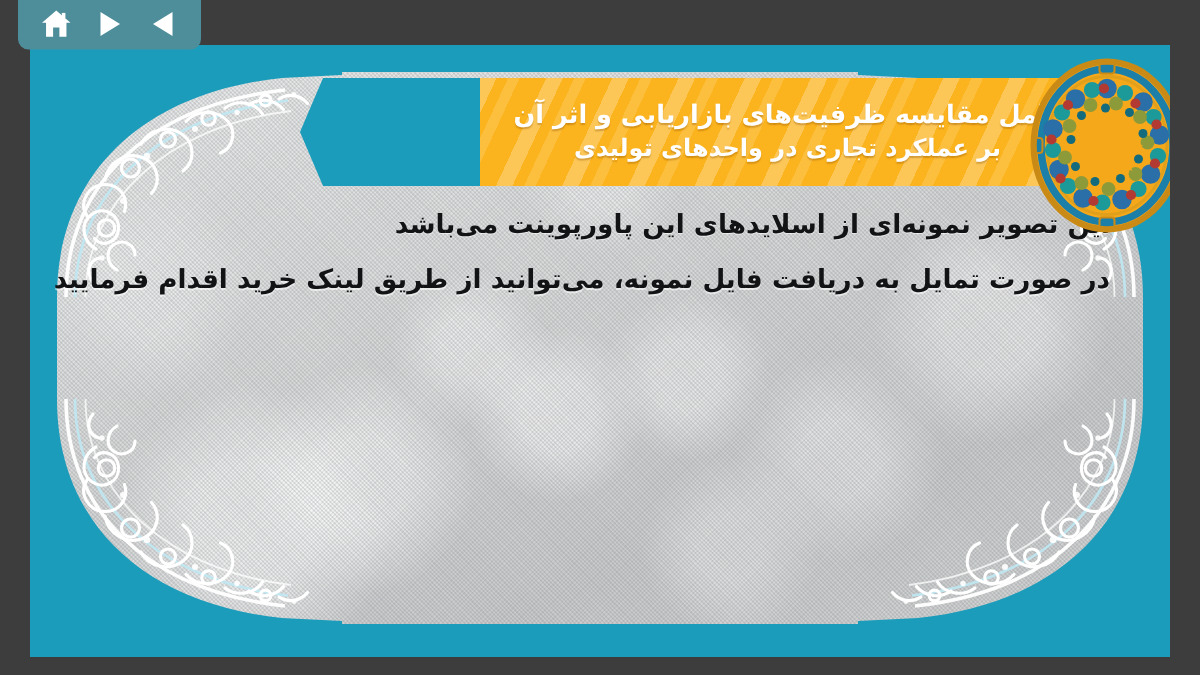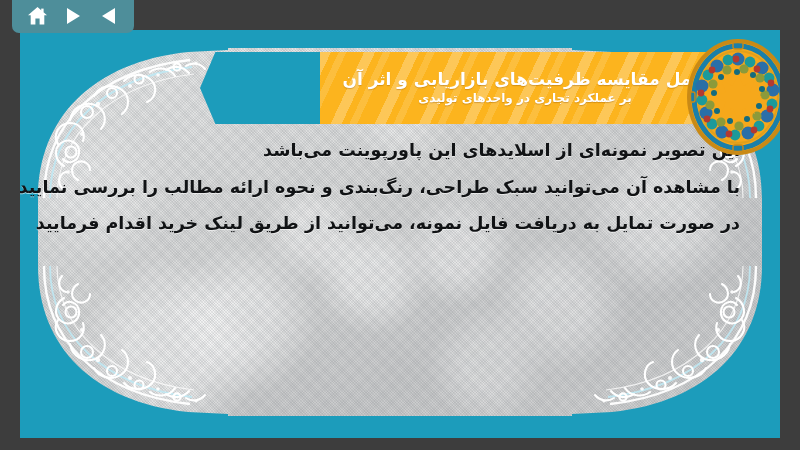--- a/index.html
+++ b/index.html
@@ -88,21 +88,21 @@
       rgba(255,255,255,0) 24px 40px);
     pointer-events:none;
   }
   .banner-line{
     position:relative; z-index:2; color:#ffffff; direction:rtl;
     font-weight:bold; font-size:16.5px; line-height:1.28;
     text-shadow:0 1px 1px rgba(140,80,0,.35);
     white-space:nowrap; padding:0 14px;
   }
   #banner-line-1{ font-size:17px; }
-  #banner-line-2{ font-size:12px; }
+  #banner-line-2{ font-size:16px; }
 
   
   #medallion{
     position:absolute; left:664px; top:8px; width:108px; height:118px; z-index:30;
   }
 
   
   #body-text{
     position:absolute; right:40px; top:112px; width:650px;
     direction:rtl; text-align:right; z-index:20;
@@ -375,17 +375,16 @@
           <rect x="1" y="54" width="10" height="10" rx="2"></rect>
           <rect x="97" y="54" width="10" height="10" rx="2"></rect>
         </g>
       </g>
       <ellipse cx="54" cy="59" rx="48" ry="55" fill="none" stroke="#c98a16" stroke-width="2.4"></ellipse>
     </svg>
   </div>
 
   <div id="body-text">
     <div class="body-line">این تصویر نمونه‌ای از اسلایدهای این پاورپوینت می‌باشد</div>
-    <div class="body-line">با مشاهده آن می‌توانید سبک طراحی، رنگ‌بندی و نحوه ارائه مطالب را بررسی نمایید</div>
     <div class="body-line">در صورت تمایل به دریافت فایل نمونه، می‌توانید از طریق لینک خرید اقدام فرمایید</div>
   </div>
 
 </div>
 
 </body></html>

